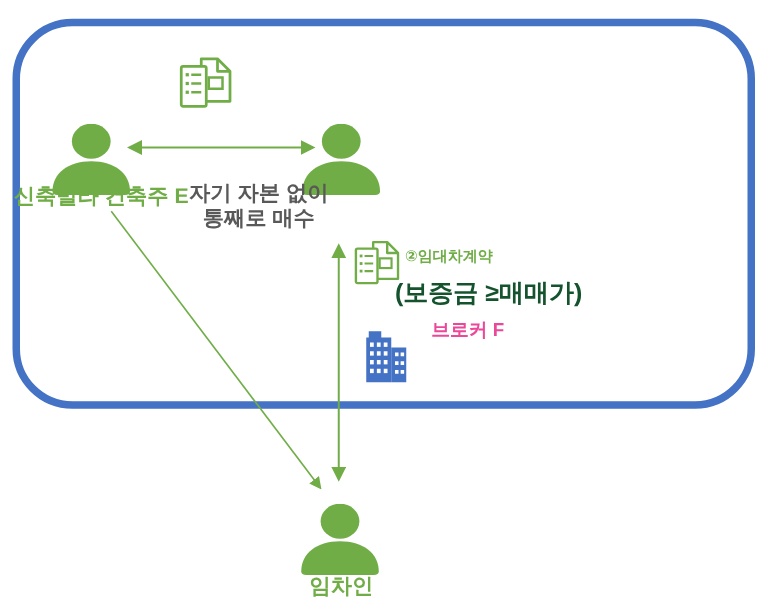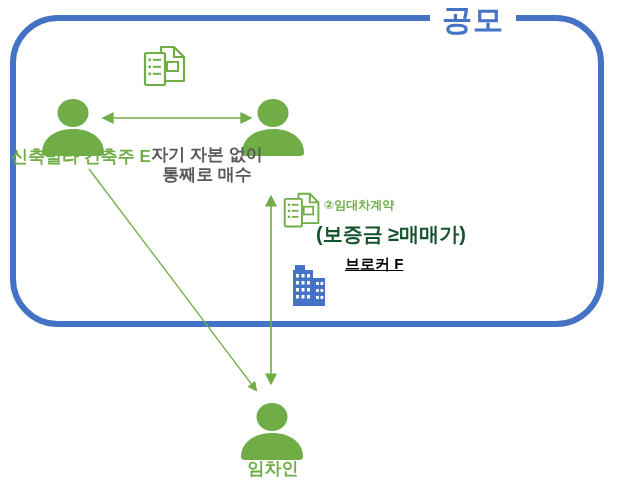--- a/index.html
+++ b/index.html
@@ -17,31 +17,30 @@
     left:430px;top:1px;width:86px;height:38px;line-height:38px;
     text-align:center;background:#ffffff;color:#4472C4;
     font-size:30px;font-weight:bold;letter-spacing:1px;
   }
   
   .green-label{color:#70AD47;font-weight:bold;}
   .actor-label{font-size:17px;text-align:center;line-height:19px;}
   .step-label{font-size:16px;}
   .note-text{color:#595959;font-weight:bold;font-size:17px;text-align:center;line-height:20px;}
   .red-text{color:#14532d;font-weight:bold;font-size:20px;}
-  .blue-text{color:#000000;font-weight:bold;font-size:15px;text-decoration:underline;}
+  .blue-text{color:#ec4899;font-weight:bold;font-size:15px;}
   .gray-text{color:#808080;font-size:15px;}
   svg{display:block;}
 </style>
 </head>
 <body>
 
 <div id="canvas">
 
   <div id="frame" class="abs"></div>
-  <div id="frame-title" class="abs">공모</div>
 
   <svg class="abs" style="left:0;top:0;" width="621" height="492" viewBox="0 0 621 492">
     <defs>
       <marker id="ah" viewBox="0 0 10 10" refX="8" refY="5" markerWidth="7.5" markerHeight="7.5" orient="auto-start-reverse">
         <path d="M0 0 L10 5 L0 10 Z" fill="#70AD47"></path>
       </marker>
     </defs>
     <line x1="104" y1="118" x2="250" y2="118" stroke="#70AD47" stroke-width="1.6" marker-start="url(#ah)" marker-end="url(#ah)"></line>
     <line x1="271" y1="197" x2="271" y2="383" stroke="#70AD47" stroke-width="1.6" marker-start="url(#ah)" marker-end="url(#ah)"></line>
     <line x1="89" y1="169" x2="256" y2="390" stroke="#70AD47" stroke-width="1.3" marker-end="url(#ah)"></line>

